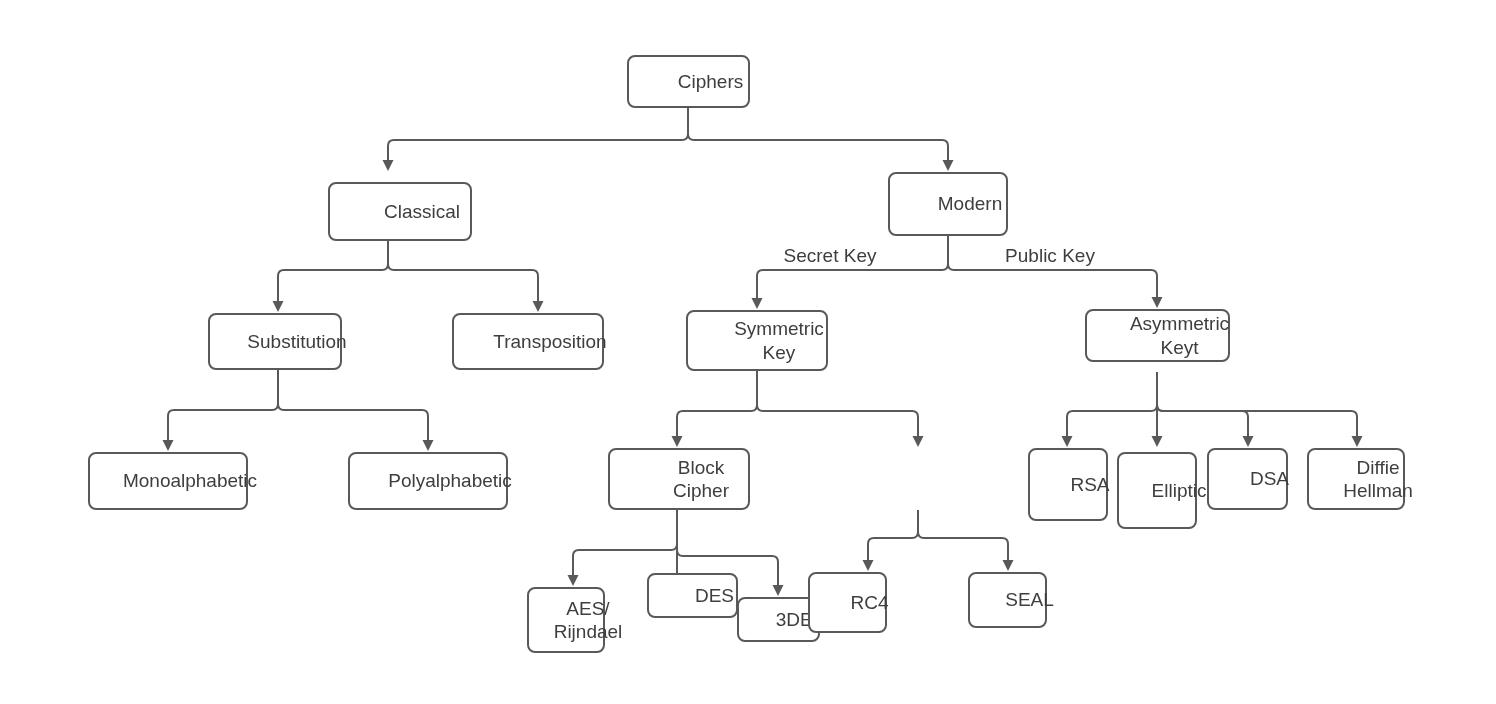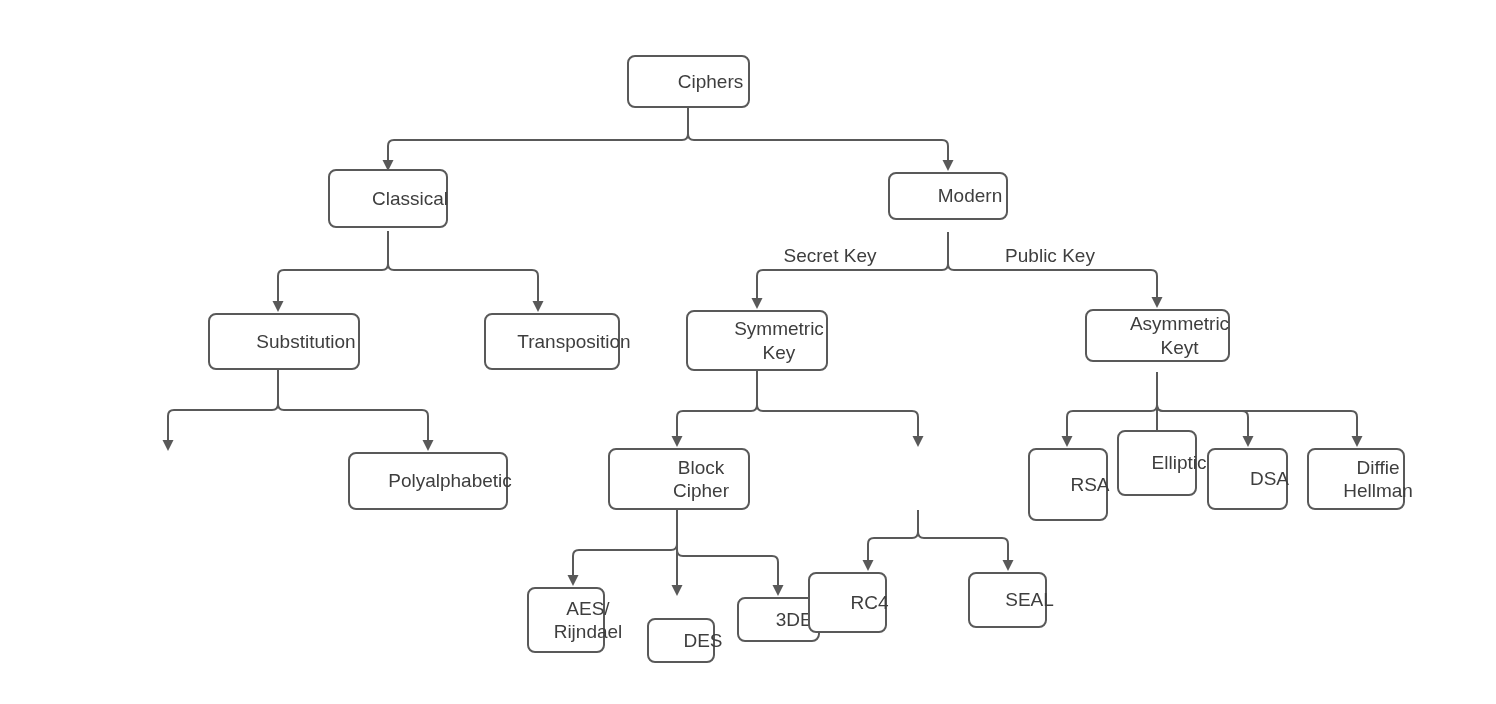--- a/index.html
+++ b/index.html
@@ -60,45 +60,46 @@
     <path class="wire" marker-end="url(#arw)" d="M1157,372 V405 Q1157,411 1163,411 H1351 Q1357,411 1357,417 V437"></path>
     <path class="wire" marker-end="url(#arw)" d="M677,510 V544 Q677,550 671,550 H579 Q573,550 573,556 V576"></path>
     <path class="wire" marker-end="url(#arw)" d="M677,510 V586"></path>
     <path class="wire" marker-end="url(#arw)" d="M677,510 V550 Q677,556 683,556 H772 Q778,556 778,562 V586"></path>
     <path class="wire" marker-end="url(#arw)" d="M918,510 V532 Q918,538 912,538 H874 Q868,538 868,544 V561"></path>
     <path class="wire" marker-end="url(#arw)" d="M918,510 V532 Q918,538 924,538 H1002 Q1008,538 1008,544 V561"></path>
   </svg>
 
   <div class="node" style="left:627px;top:55px;width:123px;height:53px">Ciphers</div>
 
-  <div class="node" style="left:328px;top:169px;width:120px;height:59px">Classical</div>
-  <div class="node" style="left:888px;top:172px;width:120px;height:48px">Modern</div>
+  <div class="node" style="left:328px;top:182px;width:144px;height:59px">Classical</div>
+  <div class="node" style="left:888px;top:172px;width:120px;height:64px">Modern</div>
 
-  <div class="node" style="left:208px;top:313px;width:152px;height:57px">Substitution</div>
-  <div class="node" style="left:484px;top:313px;width:136px;height:57px">Transposition</div>
+  <div class="node" style="left:208px;top:313px;width:134px;height:57px">Substitution</div>
+  <div class="node" style="left:452px;top:313px;width:152px;height:57px">Transposition</div>
 
   <div class="edge-label" style="left:770px;top:245px;width:120px">Secret Key</div>
   <div class="edge-label" style="left:990px;top:245px;width:120px">Public Key</div>
 
   <div class="node" style="left:686px;top:310px;width:142px;height:61px">Symmetric
 Key</div>
   <div class="node" style="left:1085px;top:309px;width:145px;height:53px">Asymmetric
 Keyt</div>
 
+  <div class="node" style="left:88px;top:452px;width:160px;height:58px">Monoalphabetic</div>
   <div class="node" style="left:348px;top:452px;width:160px;height:58px">Polyalphabetic</div>
 
   <div class="node" style="left:608px;top:448px;width:142px;height:62px">Block Cipher</div>
 
   <div class="node" style="left:1028px;top:448px;width:80px;height:73px">RSA</div>
-  <div class="node" style="left:1117px;top:430px;width:80px;height:66px">Elliptic</div>
+  <div class="node" style="left:1117px;top:452px;width:80px;height:77px">Elliptic</div>
   <div class="node" style="left:1207px;top:448px;width:81px;height:62px">DSA</div>
   <div class="node" style="left:1307px;top:448px;width:98px;height:62px">Diffie
 Hellman</div>
 
   <div class="node" style="left:527px;top:587px;width:78px;height:66px">AES/
 Rijndael</div>
-  <div class="node" style="left:647px;top:618px;width:68px;height:45px">DES</div>
+  <div class="node" style="left:647px;top:573px;width:91px;height:45px">DES</div>
   <div class="node" style="left:737px;top:597px;width:83px;height:45px">3DES</div>
 
   <div class="node" style="left:808px;top:572px;width:79px;height:61px">RC4</div>
   <div class="node" style="left:968px;top:572px;width:79px;height:56px">SEAL</div>
 
 </div>
 
 </body></html>

